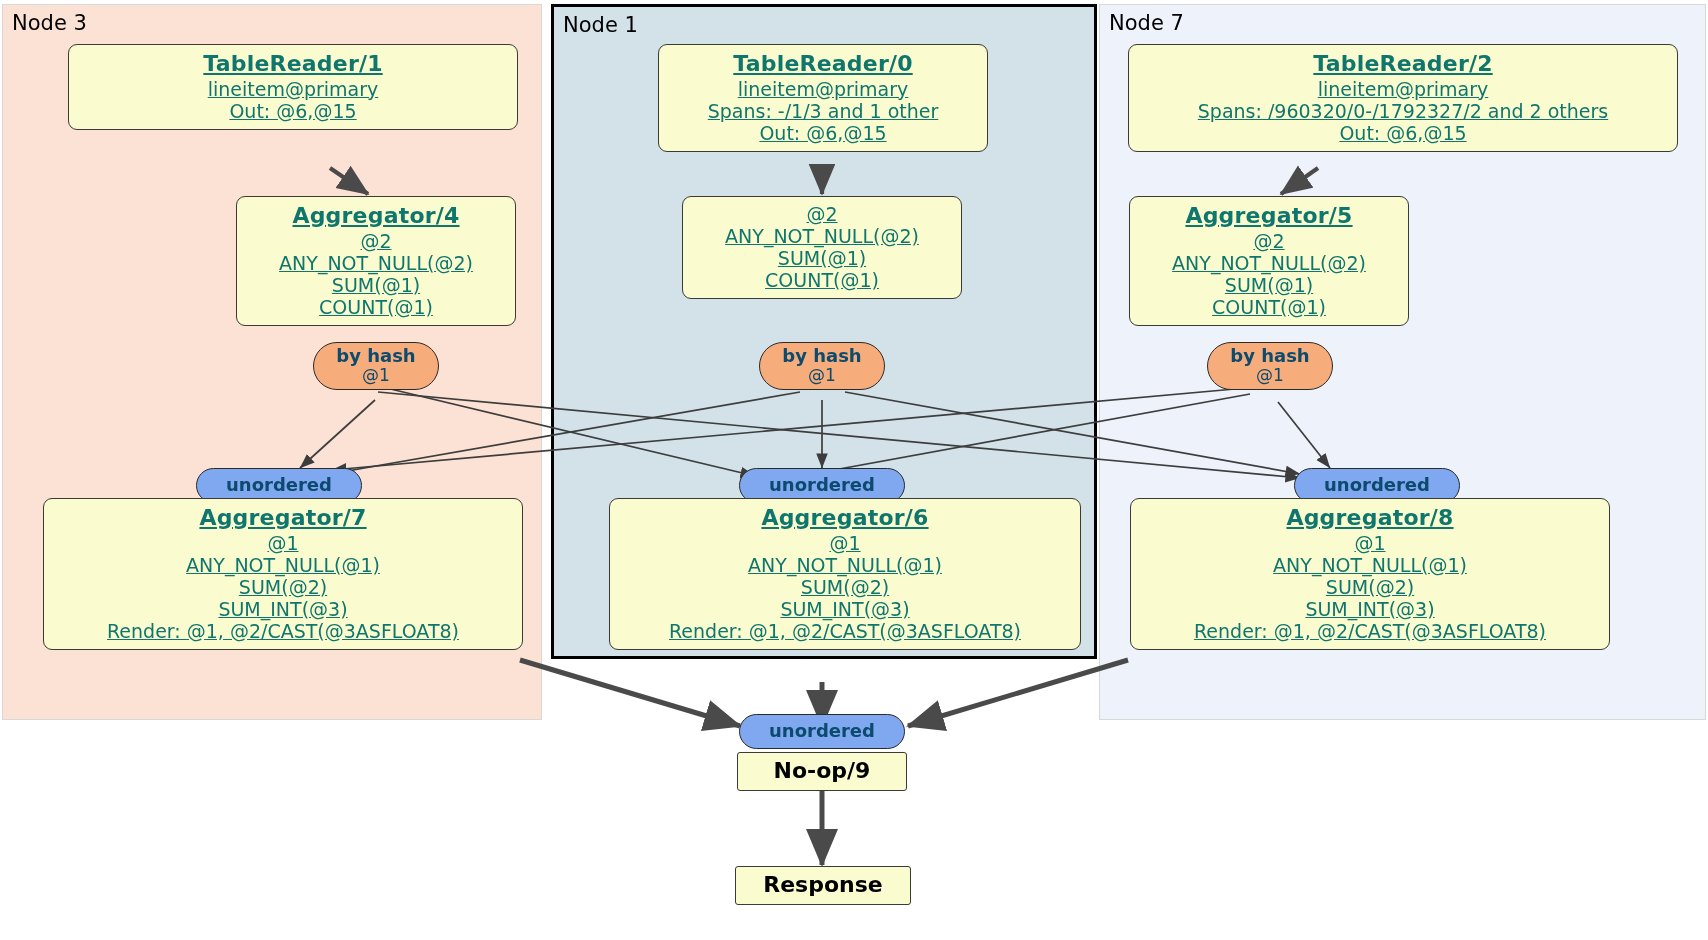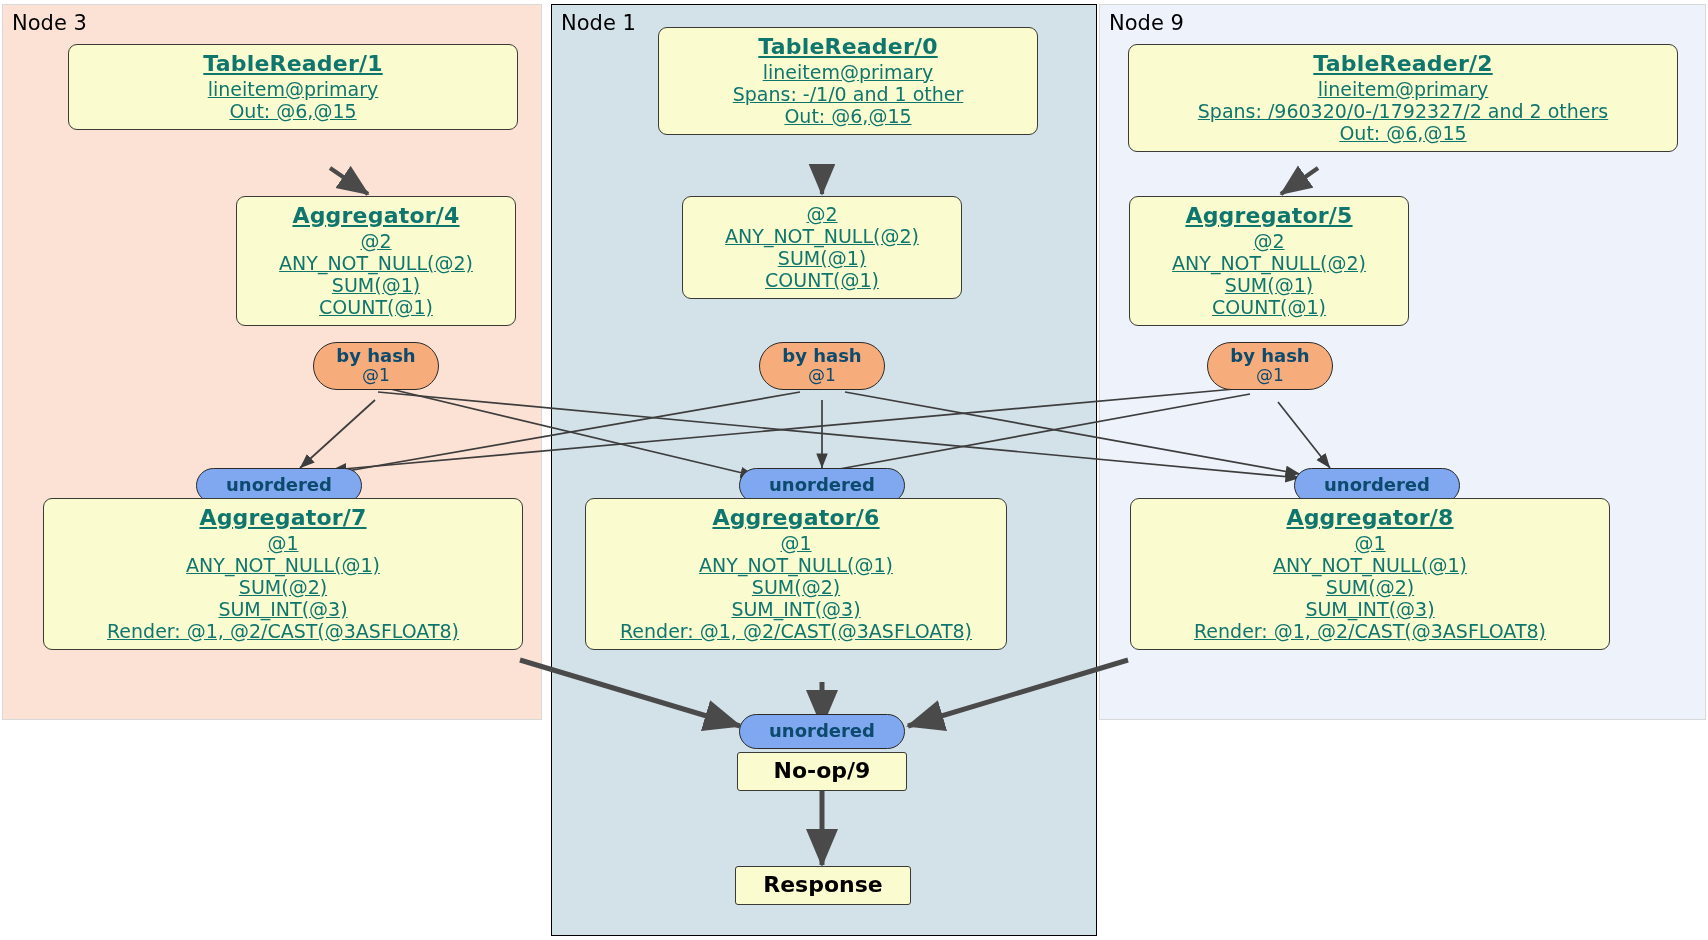--- a/index.html
+++ b/index.html
@@ -6,21 +6,21 @@
   body{font-family:"DejaVu Sans","Liberation Sans",sans-serif;}
   #stage{position:relative;width:1708px;height:940px;background:#ffffff;overflow:hidden;}
 
   .node-panel{position:absolute;box-sizing:border-box;}
   .node-panel .panel-label{
     position:absolute;left:9px;top:6px;font-size:21px;color:#000;
     font-family:"DejaVu Sans","Liberation Sans",sans-serif;white-space:nowrap;
   }
 
   #panel-node3{left:2px;top:4px;width:540px;height:716px;background:#fce2d5;border:1px solid #d8d8d8;}
-  #panel-node1{left:551px;top:4px;width:546px;height:932px;background:#d3e1e9;border:1px solid #000000;}
+  #panel-node1{left:551px;top:4px;width:546px;height:655px;background:#d3e1e9;border:3px solid #000000;}
   #panel-node2{left:1099px;top:4px;width:607px;height:716px;background:#edf2fb;border:1px solid #d8d8d8;}
 
   .proc{
     position:absolute;box-sizing:border-box;
     background:#fbfbd0;border:1.6px solid #3a3a36;border-radius:9px;
     text-align:center;color:#0f766e;line-height:1.16;
     padding:6px 10px 7px 10px;
     text-decoration:underline;
   }
   .proc .ttl{font-weight:bold;font-size:22px;letter-spacing:.2px;display:block;margin-bottom:1px;}
@@ -49,21 +49,21 @@
 
 <div id="stage">
 
   <div class="node-panel" id="panel-node3">
     <span class="panel-label">Node 3</span>
   </div>
   <div class="node-panel" id="panel-node1">
     <span class="panel-label">Node 1</span>
   </div>
   <div class="node-panel" id="panel-node2">
-    <span class="panel-label">Node 9</span>
+    <span class="panel-label">Node 7</span>
   </div>
 
   <svg class="edges" viewBox="0 0 1708 940">
     <defs>
       <marker id="ah" markerWidth="9" markerHeight="9" refX="7.2" refY="3.2" orient="auto" markerUnits="strokeWidth">
         <path d="M0,0 L7.6,3.2 L0,6.4 z" fill="#4a4a4a"></path>
       </marker>
       <marker id="ahthin" markerWidth="11" markerHeight="11" refX="8.6" refY="3.4" orient="auto" markerUnits="strokeWidth">
         <path d="M0,0 L8.8,3.4 L0,6.8 z" fill="#3d3d3d"></path>
       </marker>
@@ -117,44 +117,44 @@
 
   <div class="proc" style="left:43px;top:498px;width:480px;">
     <span class="ttl">Aggregator/7</span>
     <span class="ln">@1</span>
     <span class="ln">ANY_NOT_NULL(@1)</span>
     <span class="ln">SUM(@2)</span>
     <span class="ln">SUM_INT(@3)</span>
     <span class="ln">Render: @1, @2/CAST(@3ASFLOAT8)</span>
   </div>
 
-  <div class="proc" style="left:658px;top:27px;width:380px;">
+  <div class="proc" style="left:658px;top:44px;width:330px;">
     <span class="ttl">TableReader/0</span>
     <span class="ln">lineitem@primary</span>
-    <span class="ln">Spans: -/1/0 and 1 other</span>
+    <span class="ln">Spans: -/1/3 and 1 other</span>
     <span class="ln">Out: @6,@15</span>
   </div>
 
   <div class="proc" style="left:682px;top:196px;width:280px;">
     <span class="ln">@2</span>
     <span class="ln">ANY_NOT_NULL(@2)</span>
     <span class="ln">SUM(@1)</span>
     <span class="ln">COUNT(@1)</span>
   </div>
 
   <div class="pill hash" style="left:759px;top:342px;width:126px;">
     <span class="p1">by hash</span>
     <span class="p2">@1</span>
   </div>
 
   <div class="pill unord" style="left:739px;top:468px;width:166px;padding-top:6px;padding-bottom:7px;">
     <span class="p1">unordered</span>
   </div>
 
-  <div class="proc" style="left:585px;top:498px;width:422px;">
+  <div class="proc" style="left:609px;top:498px;width:472px;">
     <span class="ttl">Aggregator/6</span>
     <span class="ln">@1</span>
     <span class="ln">ANY_NOT_NULL(@1)</span>
     <span class="ln">SUM(@2)</span>
     <span class="ln">SUM_INT(@3)</span>
     <span class="ln">Render: @1, @2/CAST(@3ASFLOAT8)</span>
   </div>
 
   <div class="pill unord" style="left:739px;top:714px;width:166px;padding-top:6px;padding-bottom:7px;">
     <span class="p1">unordered</span>

